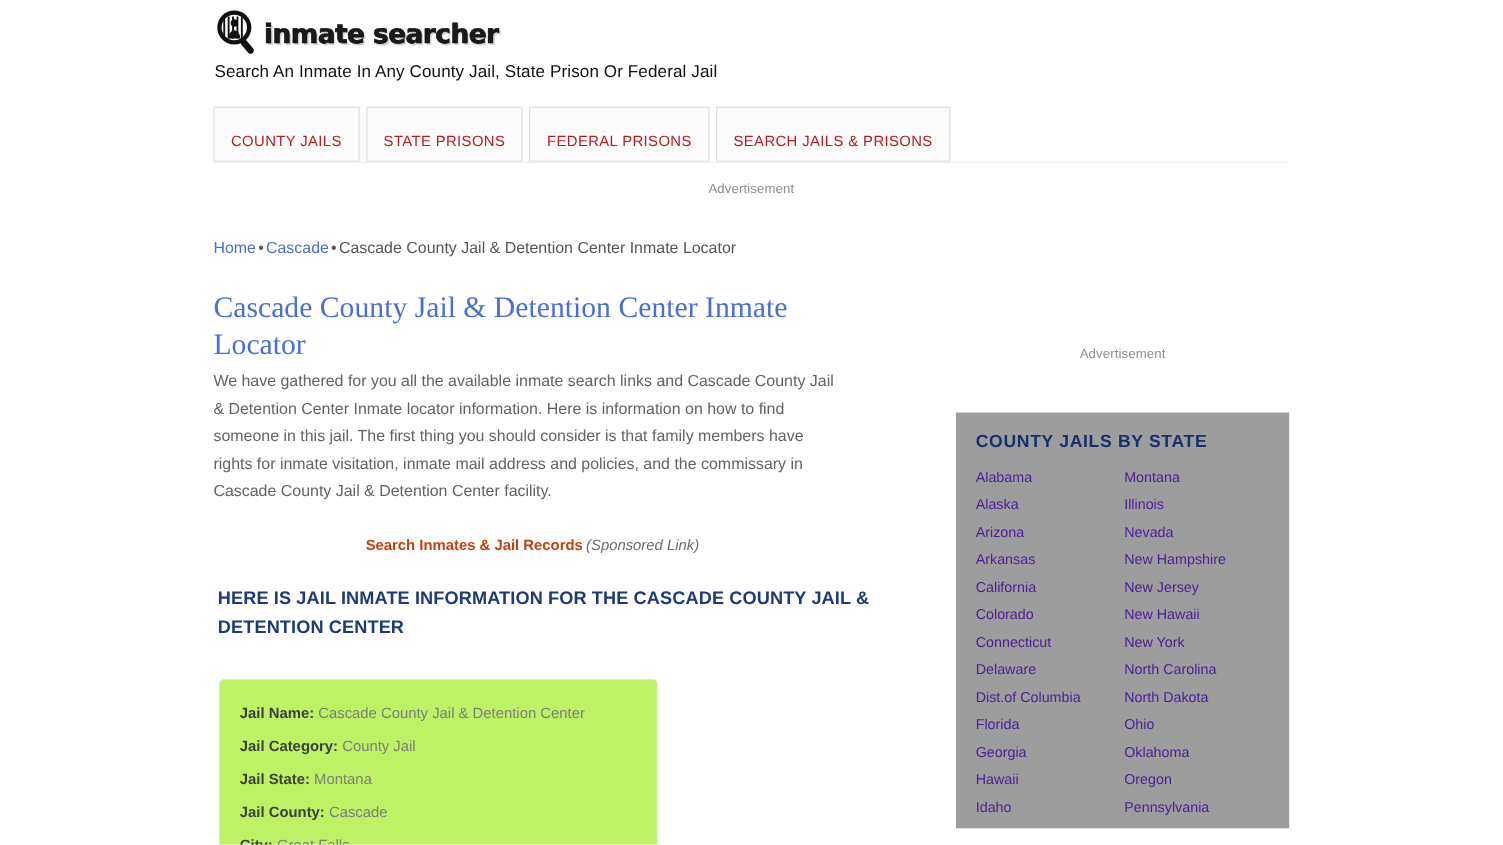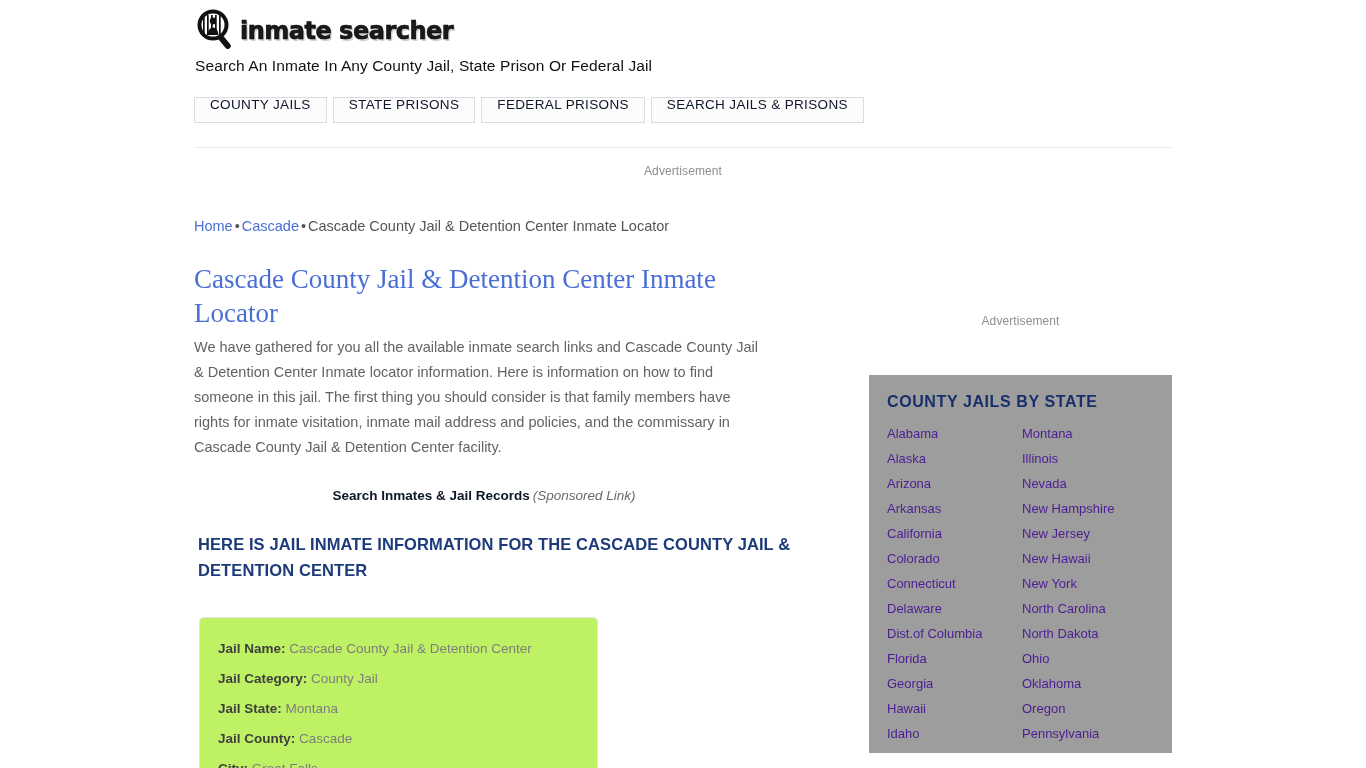--- a/index.html
+++ b/index.html
@@ -65,24 +65,24 @@
   .nav {
     position: absolute;
     left: 194px;
     top: 97px;
     display: flex;
     gap: 6px;
   }
   .nav-btn {
     border: 1px solid #dcdcdc;
     background: #fcfcfc;
-    color: #0f172a;
+    color: #b91c1c;
     font-size: 13.5px;
     letter-spacing: 0.35px;
-    padding: 0 15px 9px 15px;
+    padding: 24px 15px 9px 15px;
     line-height: 1.1;
     white-space: nowrap;
     cursor: pointer;
     font-family: "Liberation Sans", sans-serif;
   }
   .nav-divider {
     position: absolute;
     left: 194px;
     top: 147px;
     width: 978px;
@@ -150,21 +150,21 @@
     line-height: 25px;
     color: #636363;
   }
   .sponsored {
     margin-top: 28px;
     width: 580px;
     text-align: center;
     font-size: 13.5px;
   }
   .sponsored a {
-    color: #0f172a;
+    color: #c2410c;
     font-weight: bold;
     text-decoration: none;
   }
   .sponsored .note {
     color: #6b6b6b;
     font-style: italic;
     font-weight: normal;
     padding-left: 3px;
   }
   .section-head {

